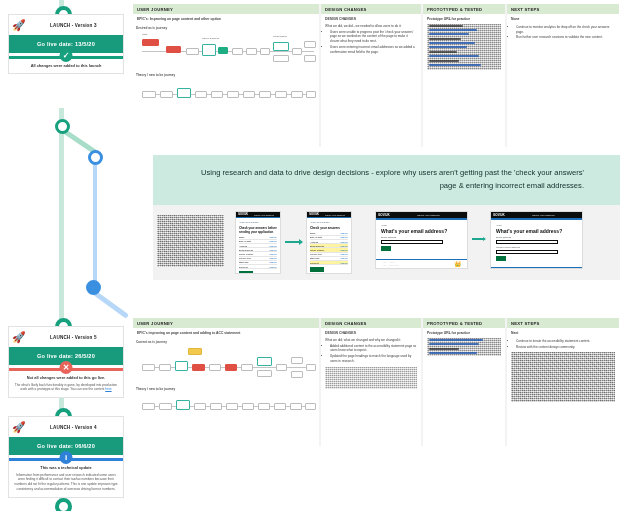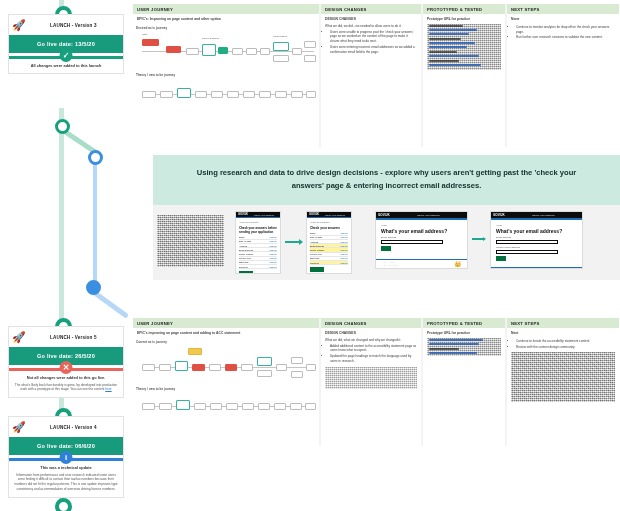--- a/index.html
+++ b/index.html
@@ -148,22 +148,23 @@
   .nl-row.head { background:#2f2f2f; opacity:.75; }
   .nl-row.lnk  { background:#2c5fb3; opacity:.85; }
 
   
   #banner {
     position:absolute; background:#cdeae0;
     display:flex; align-items:center; justify-content:center;
     text-align:center;
   }
   #banner-text {
-    font-size:7.6px; font-weight:bold; color:#12302a; line-height:1.7;
+    font-size:7.6px; font-weight:normal; color:#12302a; line-height:1.7;
     padding: 0 36px;
+    text-align: right;
   }
 
   
   #protostrip { position:absolute; background:#f2f2f2; }
   .shot {
     position:absolute; background:#fff; border:.5px solid #dcdcdc;
     overflow:hidden;
   }
   .govbar { height:5px; background:#0b0c0c; display:flex; align-items:center; }
   .govbrand { font-size:2.6px; color:#fff; font-weight:bold; padding-left:2px; }

